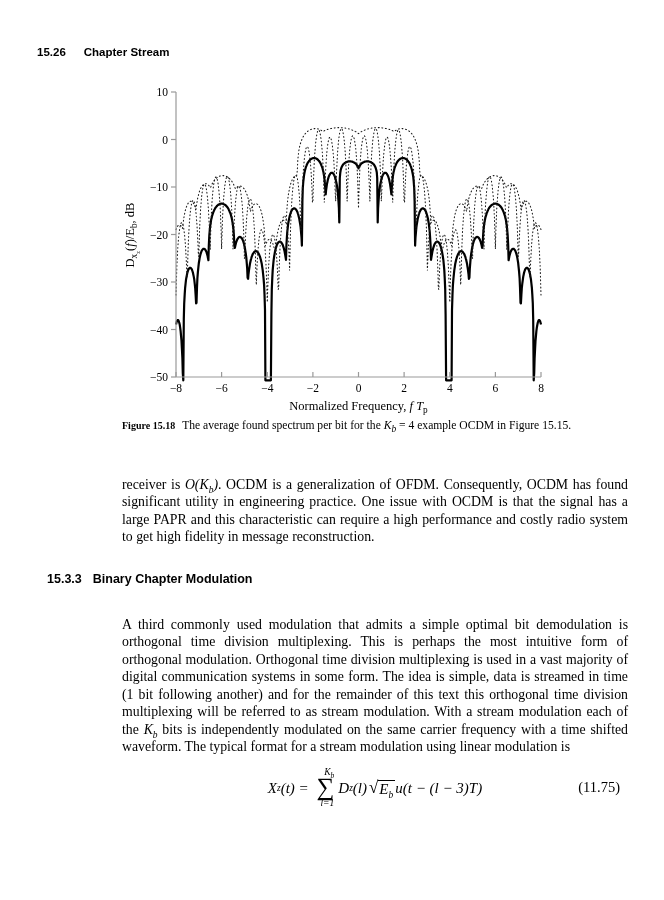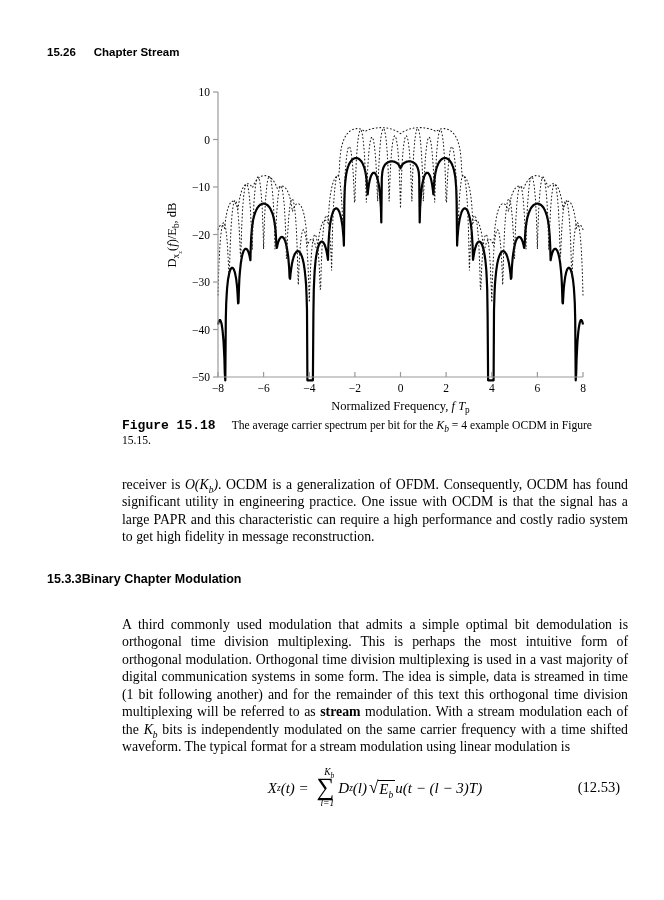--- a/index.html
+++ b/index.html
@@ -2,44 +2,44 @@
 <html><head>
 <meta charset="utf-8">
 <style>
   html,body{margin:0;padding:0;}
   body{
     width:664px;height:900px;background:#ffffff;position:relative;
     font-family:"Liberation Serif", serif;color:#000;overflow:hidden;
   }
   .abs{position:absolute;}
   
-  .runhead{top:46px;left:47px;display:flex;gap:18px;
+  .runhead{top:46px;left:37px;display:flex;gap:18px;
     font-family:"Liberation Sans", sans-serif;font-weight:bold;font-size:11.5px;}
   
-  .chart{top:78px;left:120px;width:470px;height:340px;margin-left:42px;}
+  .chart{top:78px;left:120px;width:470px;height:340px;}
   .chart svg{display:block;}
   .axis{stroke:#999;stroke-width:1.2;}
   .curve-solid{stroke:#000;stroke-width:2.2;stroke-linejoin:round;}
   .curve-dotted{stroke:#1a1a1a;stroke-width:1.05;stroke-dasharray:.9 2.7;stroke-linecap:round;}
   .tick{font-family:"Liberation Serif",serif;font-size:11.5px;fill:#000;}
   .ylab{text-anchor:end;}
   .xlab{text-anchor:middle;}
   .axis-label{font-family:"Liberation Serif",serif;font-size:12.5px;fill:#000;text-anchor:middle;}
   
   .caption{top:419px;left:122px;width:470px;font-size:11.6px;line-height:14.6px;text-align:justify;}
-  .cap-label{font-family:Liberation Mono, monospace;font-weight:bold;font-size:13px;margin-right:16px;}
+  .cap-label{font-family:Liberation Serif, serif;font-weight:bold;font-size:10px;margin-right:7px;}
   
   .bodytext{left:122px;width:506px;font-size:13.8px;line-height:17.5px;text-align:justify;}
   .p1{top:462px;}
   .p2{top:602px;}
   .it{font-style:italic;}
-  .bold{font-weight:bold;}
+  .bold{font-weight:normal;}
   sub{font-size:9.5px;line-height:0;}
   
-  .sechead{top:572px;left:47px;display:flex;
+  .sechead{top:572px;left:47px;display:flex;gap:11px;
     font-family:"Liberation Sans",sans-serif;font-weight:bold;font-size:12.5px;}
   
   .equation{top:757px;left:122px;width:506px;height:62px;}
   .eq-formula{position:absolute;left:0;right:0;top:0;height:62px;
     display:flex;align-items:center;justify-content:center;
     font-size:15px;}
   .eq-formula .it{white-space:pre;}
   .sum{display:inline-flex;flex-direction:column;align-items:flex-end;margin:0 4px;line-height:1;}
   .sum-upper{font-size:9.5px;margin-bottom:-1px;}
   .sum-upper sub{font-size:7.5px;}
@@ -96,21 +96,21 @@
       <line x1="375.4" y1="294" x2="375.4" y2="299" class="axis"></line>
       <text x="375.4" y="314" class="tick xlab">6</text>
       <line x1="421.0" y1="294" x2="421.0" y2="299" class="axis"></line>
       <text x="421.0" y="314" class="tick xlab">8</text>
       <text x="238.5" y="332" class="axis-label"><tspan dy="0" font-size="12.5">Normalized Frequency, </tspan><tspan dy="0" font-size="12.5" font-style="italic">f T</tspan><tspan dy="3.2" font-size="9.3">p</tspan></text>
       <text x="14" y="157" transform="rotate(-90 14 157)" class="axis-label"><tspan dy="0" font-size="12.5">D</tspan><tspan dy="3.2" font-size="9.3">x</tspan><tspan dy="3.2" font-size="6.1">z</tspan><tspan dy="-6.4" font-size="12.5">(</tspan><tspan dy="0" font-size="12.5" font-style="italic">f</tspan><tspan dy="0" font-size="12.5">)/E</tspan><tspan dy="3.2" font-size="9.3">b</tspan><tspan dy="-3.2" font-size="12.5">, dB</tspan></text>
     </svg>
 </div>
 
 <div class="abs caption">
-  <span class="cap-label">Figure 15.18</span><span>The average carrier spectrum per bit for the </span><span class="it">K</span><sub class="it">b</sub><span> = 4 example OCDM in Figure 15.15.</span>
+  <span class="cap-label">Figure 15.18</span><span>The average found spectrum per bit for the </span><span class="it">K</span><sub class="it">b</sub><span> = 4 example OCDM in Figure 15.15.</span>
 </div>
 
 <p class="abs bodytext p1"><span>receiver is </span><span class="it">O(K</span><sub class="it">b</sub><span class="it">)</span><span>. OCDM is a generalization of OFDM. Consequently, OCDM has found significant utility in engineering practice. One issue with OCDM is that the signal has a large PAPR and this characteristic can require a high performance and costly radio system to get high fidelity in message reconstruction.</span></p>
 
 <div class="abs sechead">
   <span>15.3.3</span>
   <span>Binary Chapter Modulation</span>
 </div>
 
 <p class="abs bodytext p2"><span>A third commonly used modulation that admits a simple optimal bit demodulation is orthogonal time division multiplexing. This is perhaps the most intuitive form of orthogonal modulation. Orthogonal time division multiplexing is used in a vast majority of digital communication systems in some form. The idea is simple, data is streamed in time (1 bit following another) and for the remainder of this text this orthogonal time division multiplexing will be referred to as </span><span class="bold">stream</span><span> modulation. With a stream modulation each of the </span><span class="it">K</span><sub class="it">b</sub><span> bits is independently modulated on the same carrier frequency with a time shifted waveform. The typical format for a stream modulation using linear modulation is</span></p>
@@ -127,14 +127,14 @@
     </span>
     <span class="it">D</span>
       <sub class="it">z</sub>
       <span class="it">(l)</span>
     <span class="radical">
         <span class="rad-sign">√</span>
         <span class="radicand"><span class="it">E</span><sub class="it">b</sub></span>
       </span>
     <span class="it">u(t − (l − 3)T)</span>
   </div>
-  <span class="eq-tag">(12.53)</span>
+  <span class="eq-tag">(11.75)</span>
 </div>
 
 </body></html>

